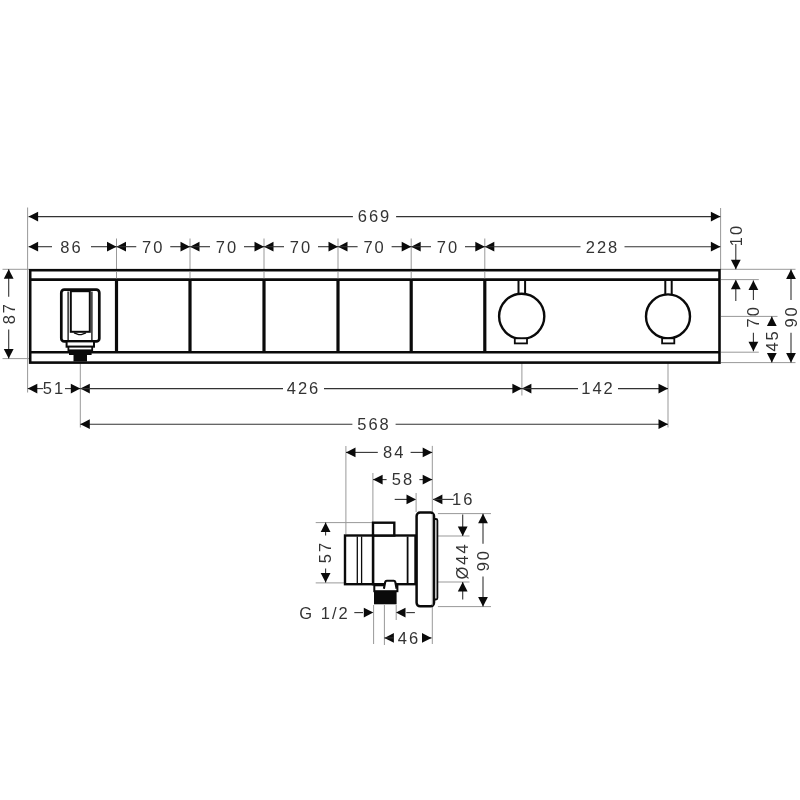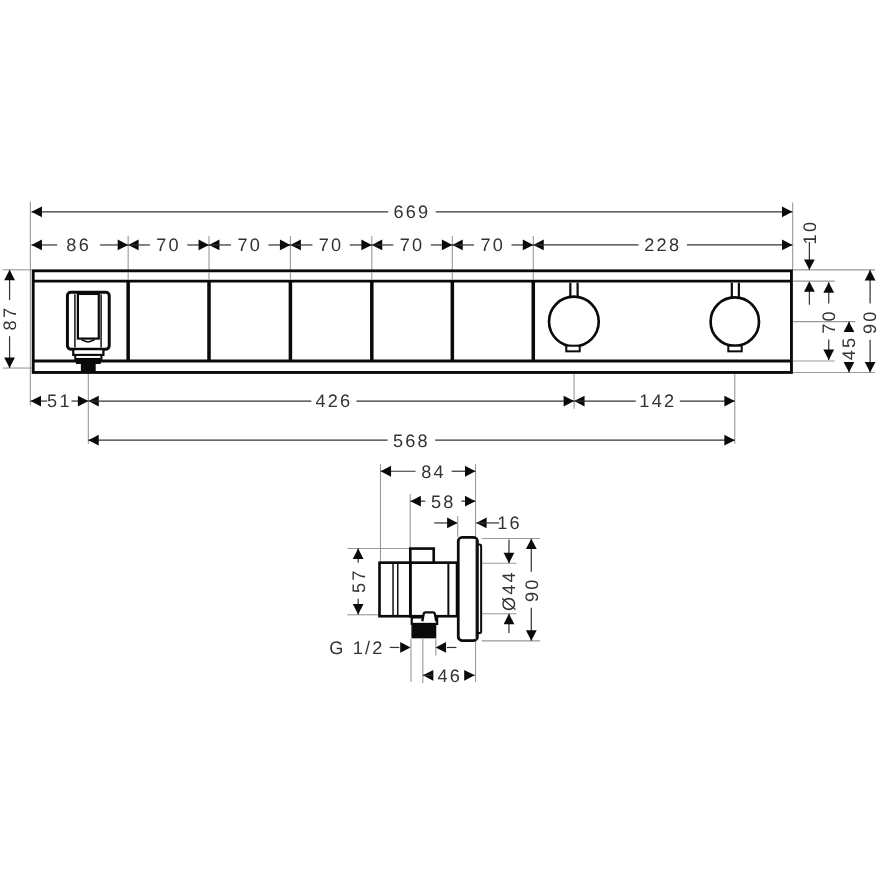--- a/index.html
+++ b/index.html
@@ -1,16 +1,16 @@
 <!DOCTYPE html>
 <html><head>
 <meta charset="utf-8">
 <style>
 html,body{margin:0;padding:0;background:#ffffff;}
-.wrap{width:800px;height:744px;position:relative;}
+.wrap{width:800px;height:744px;position:relative;margin-top:24px;}
 text.d{font-family:"Liberation Sans",sans-serif;fill:#333333;}
 text.d{text-anchor:middle;}
 </style>
 </head>
 <body>
 <div class="wrap">
 
 <svg width="800" height="800" viewBox="0 0 800 800" xmlns="http://www.w3.org/2000/svg">
 
 <g>

